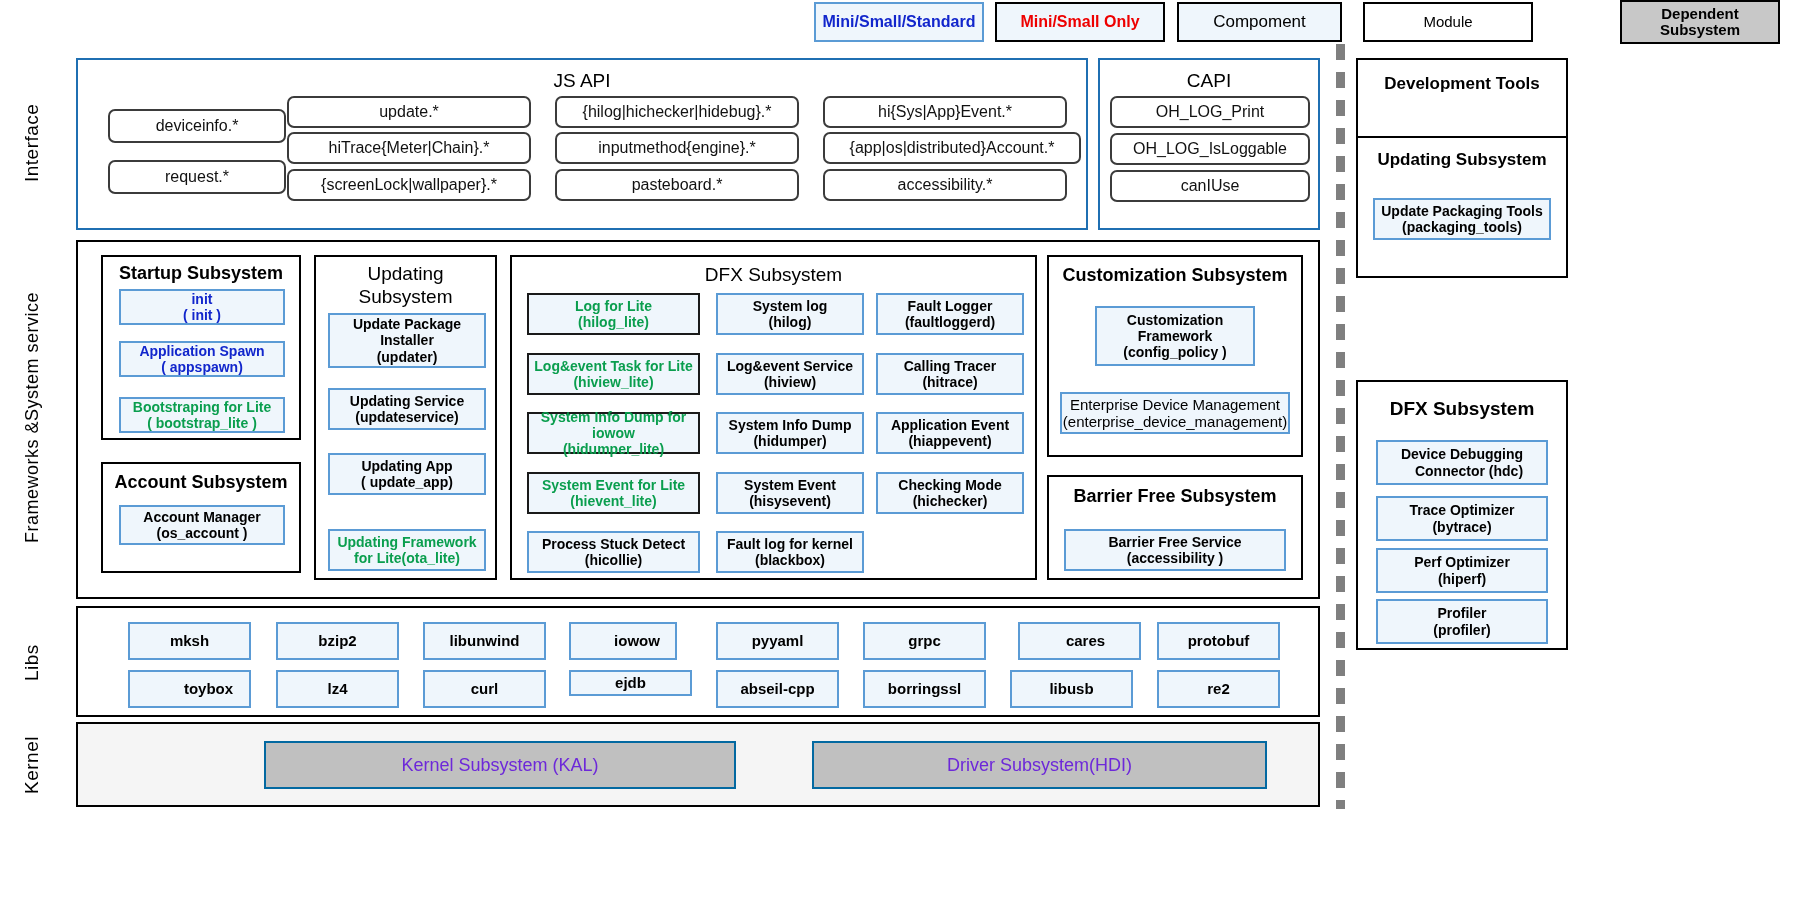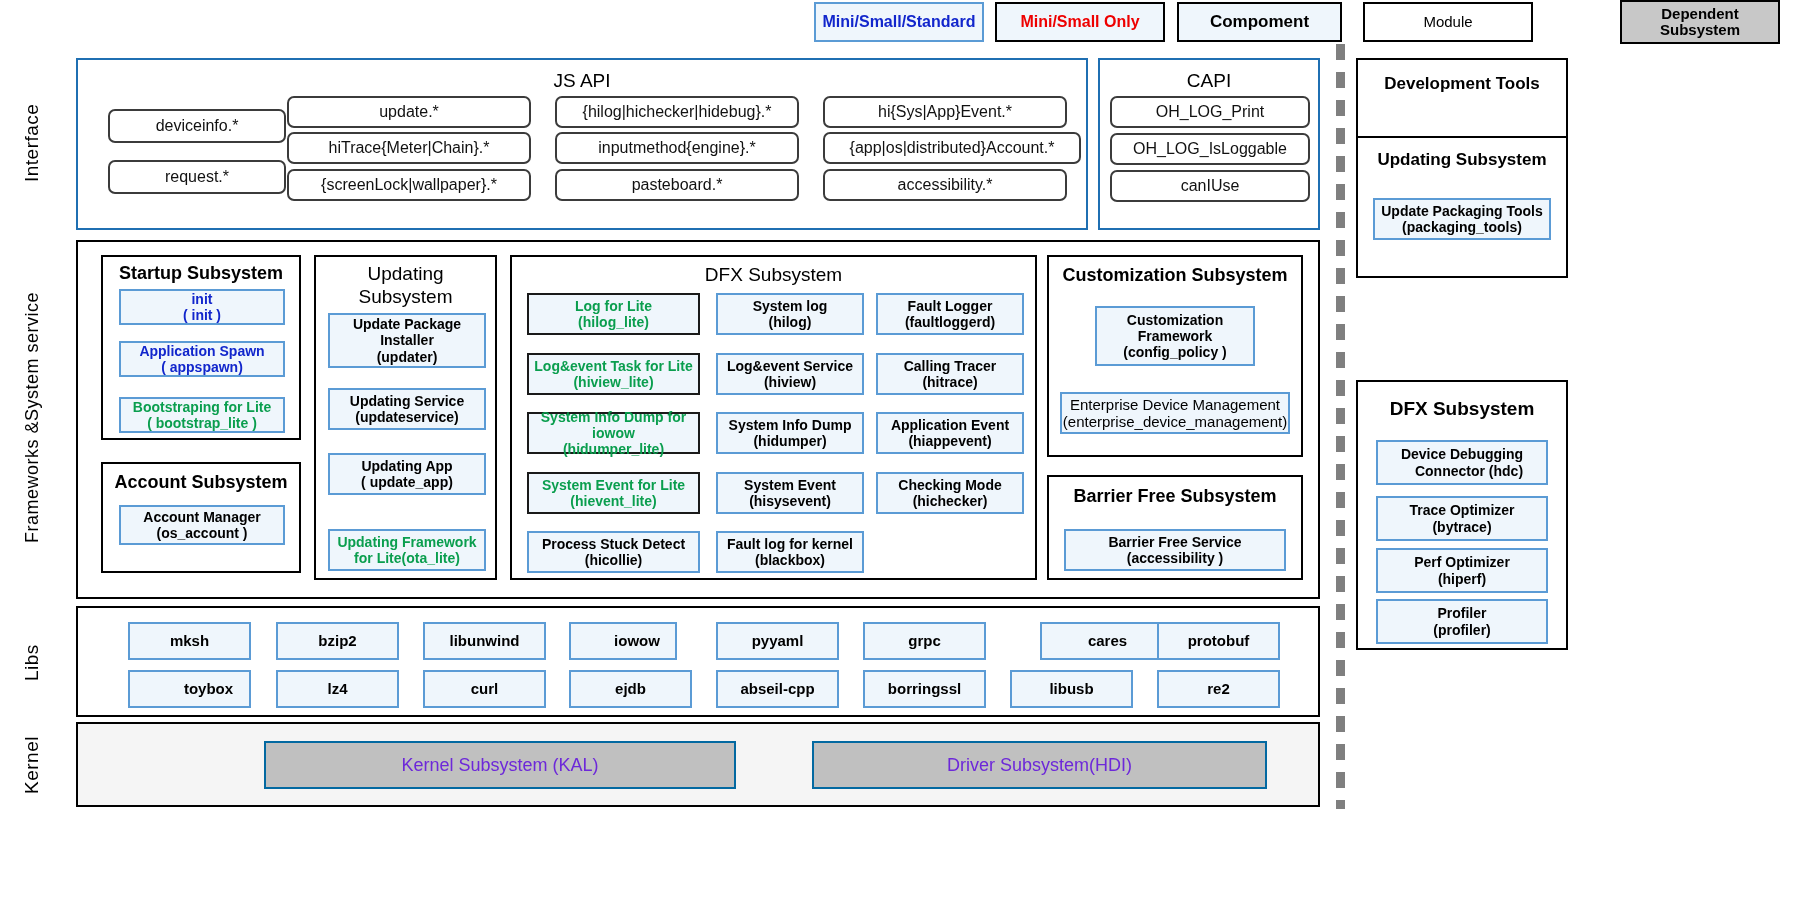--- a/index.html
+++ b/index.html
@@ -22,21 +22,21 @@
   .legend-box {
     position: absolute; top: 2px; height: 40px;
     display: flex; align-items: center; justify-content: center;
     text-align: center; line-height: 1.05;
   }
   .lg-mss  { left: 814px; width: 170px; border: 2px solid #5b9bd5; background:#eff6fc;
              color:#1226cc; font-weight: bold; font-size: 16px; }
   .lg-mso  { left: 995px; width: 170px; border: 2px solid #000000; background:#eff6fc;
              color:#ee0000; font-weight: bold; font-size: 16px; }
   .lg-comp { left: 1177px; width: 165px; border: 2px solid #000000; background:#eff6fc;
-             color:#000000; font-weight: bold; font-size: 17px; }
+             color:#000000; font-weight: normal; font-size: 17px; }
   .lg-mod  { left: 1363px; width: 170px; border: 2px solid #000000; background:#ffffff;
              color:#000000; font-weight: normal; font-size: 15px; }
   .lg-dep  { left: 1620px; top: 0px; width: 160px; height: 44px; border: 2px solid #000000;
              background:#c8c8c8; color:#000000; font-weight: bold; font-size: 15px; }
 
   
   .vlabel {
     position: absolute;
     display: flex; align-items: center; justify-content: center;
     writing-mode: vertical-rl;
@@ -400,37 +400,37 @@
     </div>
   <div class="mod lib" style="left:569px; top:622px; width:108px; height:38px;padding-left:28px;">
     <span>iowow</span>
     </div>
   <div class="mod lib" style="left:716px; top:622px; width:123px; height:38px;">
     <span>pyyaml</span>
     </div>
   <div class="mod lib" style="left:863px; top:622px; width:123px; height:38px;">
     <span>grpc</span>
     </div>
-  <div class="mod lib" style="left:1040px; top:622px; width:123px; height:38px;padding-left:12px;">
+  <div class="mod lib" style="left:1018px; top:622px; width:123px; height:38px;padding-left:12px;">
     <span>cares</span>
     </div>
   <div class="mod lib" style="left:1157px; top:622px; width:123px; height:38px;">
     <span>protobuf</span>
     </div>
 
   <div class="mod lib" style="left:128px; top:670px; width:123px; height:38px;padding-left:38px;">
     <span>toybox</span>
     </div>
   <div class="mod lib" style="left:276px; top:670px; width:123px; height:38px;">
     <span>lz4</span>
     </div>
   <div class="mod lib" style="left:423px; top:670px; width:123px; height:38px;">
     <span>curl</span>
     </div>
-  <div class="mod lib" style="left:569px; top:670px; width:123px; height:38px;">
+  <div class="mod lib" style="left:569px; top:670px; width:123px; height:26px;">
     <span>ejdb</span>
     </div>
   <div class="mod lib" style="left:716px; top:670px; width:123px; height:38px;">
     <span>abseil-cpp</span>
     </div>
   <div class="mod lib" style="left:863px; top:670px; width:123px; height:38px;">
     <span>borringssl</span>
     </div>
   <div class="mod lib" style="left:1010px; top:670px; width:123px; height:38px;">
     <span>libusb</span>

